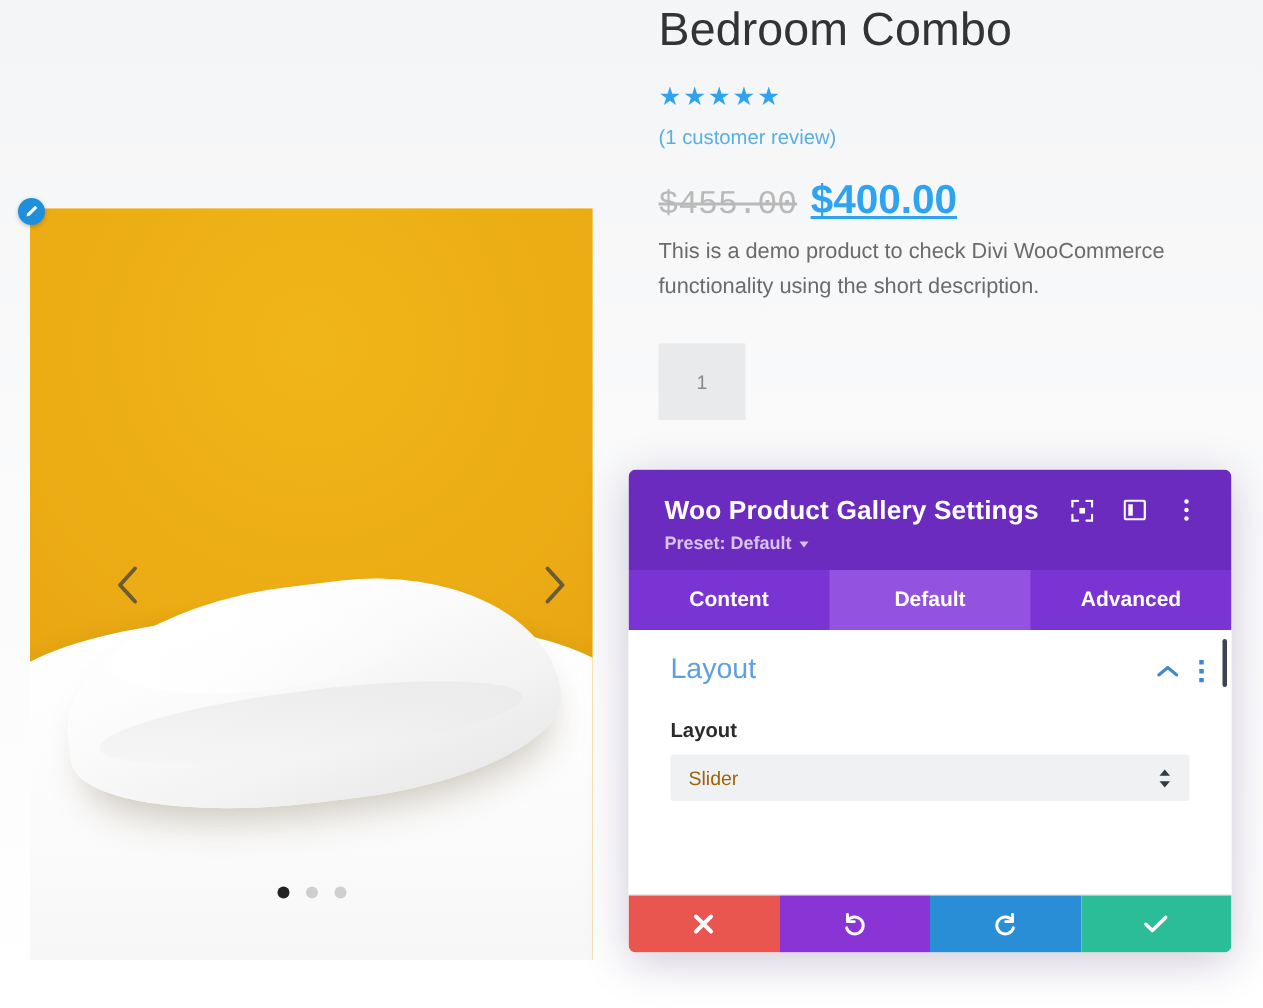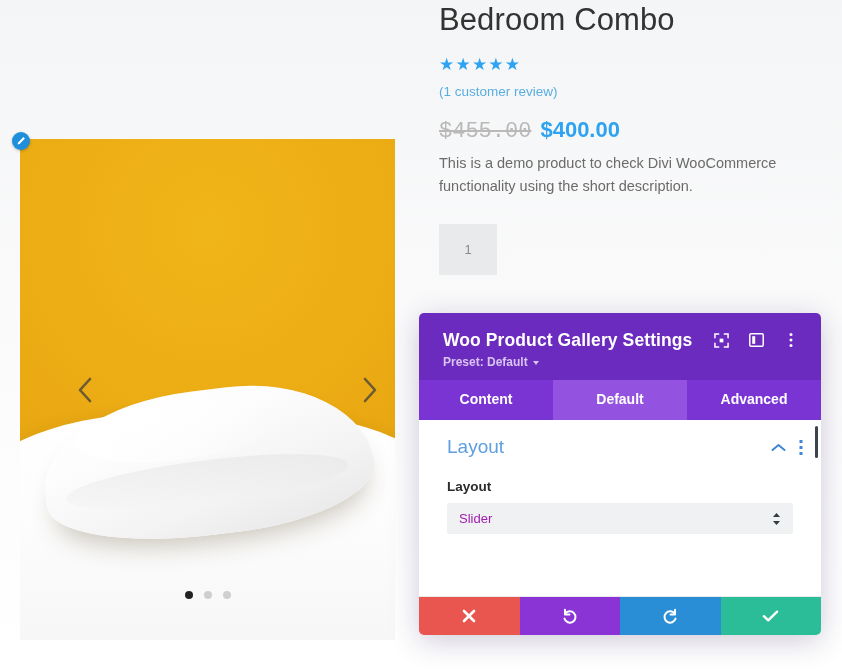--- a/index.html
+++ b/index.html
@@ -103,21 +103,21 @@
   .review-link {
     display:inline-block; margin-top:11px;
     color:#5aaee0; font-size:13.5px; text-decoration:none; cursor:pointer;
   }
   .price-row { margin-top:17px; display:flex; align-items:baseline; gap:9px; }
   .price-old {
     font-size:22px; color:#b9b9b9; text-decoration:line-through;
     font-weight:400;
     font-family:Liberation Mono, monospace;
   }
-  .price-new { font-size:22px; color:#2ea3f2; font-weight:700; }
+  .price-new { font-size:27px; color:#2ea3f2; font-weight:700;text-decoration:underline; }
   .short-desc {
     margin-top:8px; font-size:14.5px; color:#6b6b6b; line-height:1.62;
     max-width:345px;
   }
   .cart-row { margin-top:25px; display:flex; align-items:stretch; gap:22px; }
   .qty {
     width:58px; height:51px;
     background:#e9eaec; border:none; outline:none;
     text-align:center; font-size:13px; color:#8b8b8b;
     font-family:"Liberation Sans", sans-serif;
@@ -189,21 +189,21 @@
 
   .field { padding:21px 28px 0 28px; }
   .field-label {
     font-size:13.5px; color:#2b2b2b; font-weight:700; margin-bottom:9px;
   }
   .select-wrap { position:relative; }
   .select {
     width:100%; height:31px;
     background:#eff1f3; border:none; outline:none;
     padding:0 42px 0 12px;
-    font-size:13px; color:#a21caf;
+    font-size:13px; color:#a16207;
     font-family:"Liberation Sans", sans-serif;
     border-radius:2px; appearance:none; cursor:pointer;
   }
   .stepper {
     position:absolute; right:12px; top:50%; transform:translateY(-50%);
     pointer-events:none; display:flex; flex-direction:column; gap:2px;
   }
 
   .scroll-track {
     position:absolute; right:3px; top:6px; bottom:6px; width:3px;

